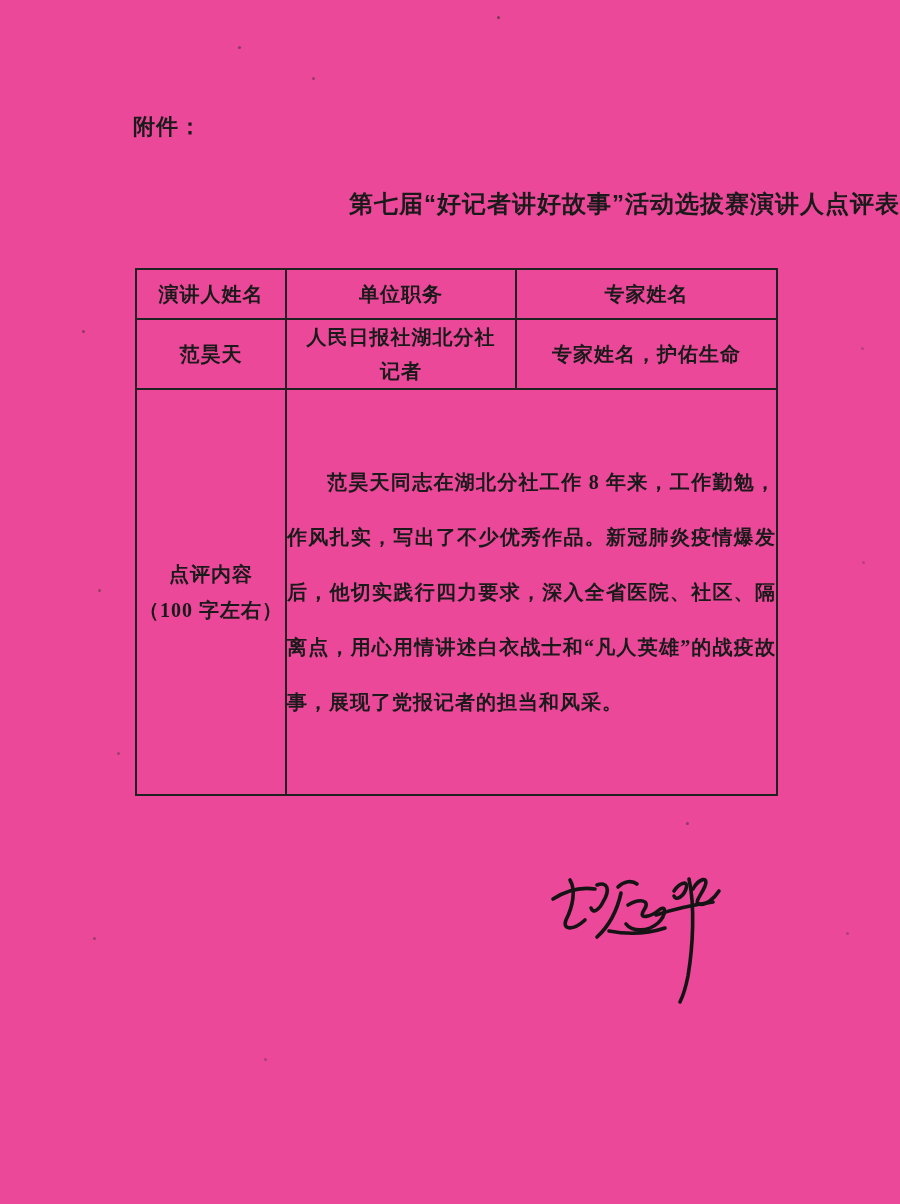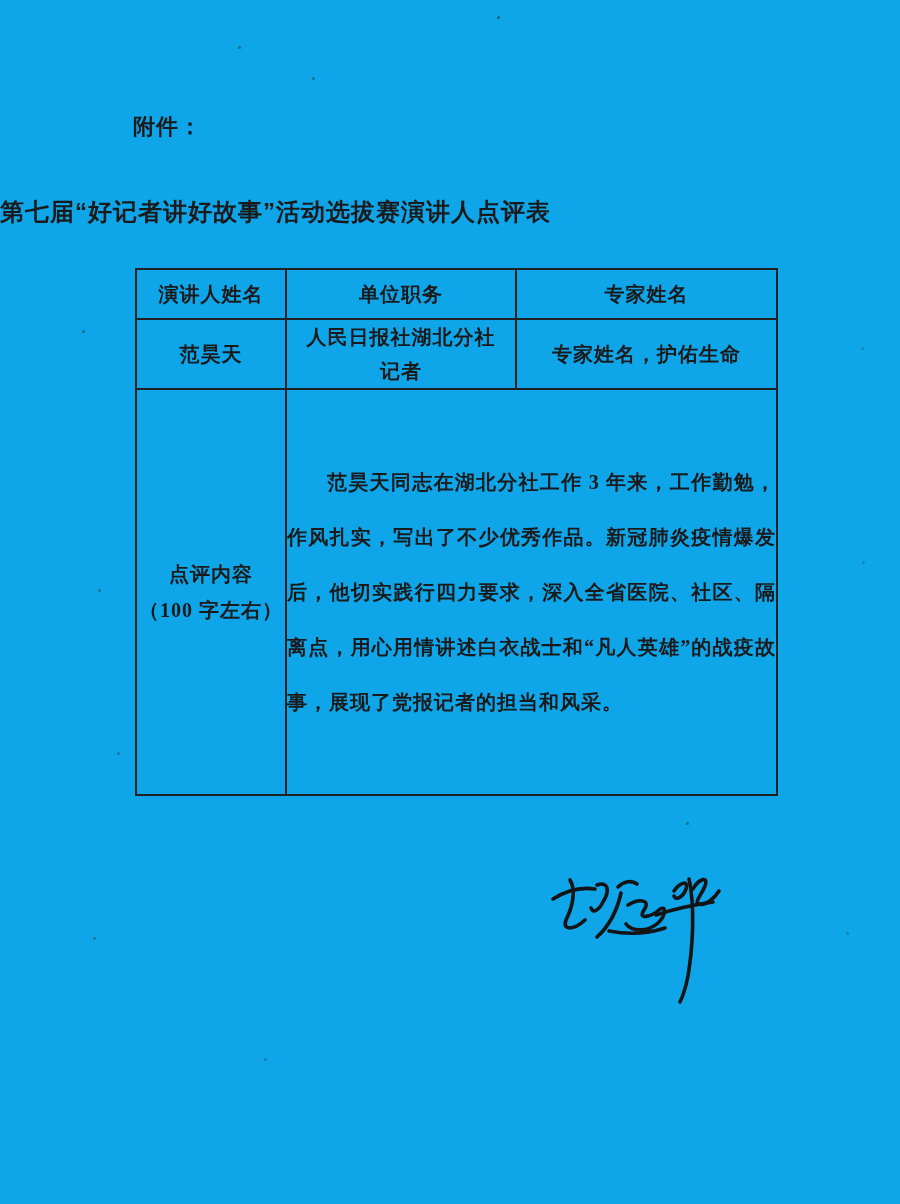--- a/index.html
+++ b/index.html
@@ -1,33 +1,33 @@
 <!DOCTYPE html>
 <html><head>
 <meta charset="utf-8">
 <style>
   html,body{margin:0;padding:0;background:#e8e8e8;}
   .paper{
     position:relative;
     width:900px;height:1204px;
     margin:0 auto;
-    background:#0ea5e9;
+    background:#ec4899;
     overflow:hidden;
     font-family:"Liberation Serif","DejaVu Serif",serif;
     color:#1a1a1a;
   }
   .attachment{
     position:absolute;left:133px;top:112px;
     font-size:22px;font-weight:bold;
     font-family:"Liberation Sans","DejaVu Sans",sans-serif;
     letter-spacing:1px;
   }
   .doc-title{
-    position:absolute;left:0;top:196px;width:100%;
-    text-align:left;
+    position:absolute;left:0;top:188px;width:100%;
+    text-align:right;
     font-size:24px;font-weight:bold;margin:0;
     font-family:"Liberation Sans","DejaVu Sans",sans-serif;
     letter-spacing:1px;
   }
   table.form{
     position:absolute;left:135px;top:268px;
     width:641px;
     border-collapse:collapse;
     table-layout:fixed;
   }
@@ -118,21 +118,21 @@
       <tr class="r2">
         <td>范昊天</td>
         <td class="pre">人民日报社湖北分社
 记者</td>
         <td>专家姓名，护佑生命</td>
       </tr>
       <tr class="r3">
         <td class="pre label-cell">点评内容
 （100 字左右）</td>
         <td colspan="2" class="comment-cell">
-          <p class="comment">范昊天同志在湖北分社工作 3 年来，工作勤勉，作风扎实，写出了不少优秀作品。新冠肺炎疫情爆发后，他切实践行四力要求，深入全省医院、社区、隔离点，用心用情讲述白衣战士和“凡人英雄”的战疫故事，展现了党报记者的担当和风采。</p>
+          <p class="comment">范昊天同志在湖北分社工作 8 年来，工作勤勉，作风扎实，写出了不少优秀作品。新冠肺炎疫情爆发后，他切实践行四力要求，深入全省医院、社区、隔离点，用心用情讲述白衣战士和“凡人英雄”的战疫故事，展现了党报记者的担当和风采。</p>
         </td>
       </tr>
     </tbody>
   </table>
 
   <svg class="signature-svg" viewBox="0 0 250 200" xmlns="http://www.w3.org/2000/svg" aria-hidden="true">
 
     <path d="M30,22 C36,32 33,48 26,62 C22,72 33,73 45,62"></path>
     <path d="M13,41 C27,32 42,29 55,31"></path>
     <path d="M57,27 C67,23 71,31 63,44 C59,52 53,56 51,50"></path>

